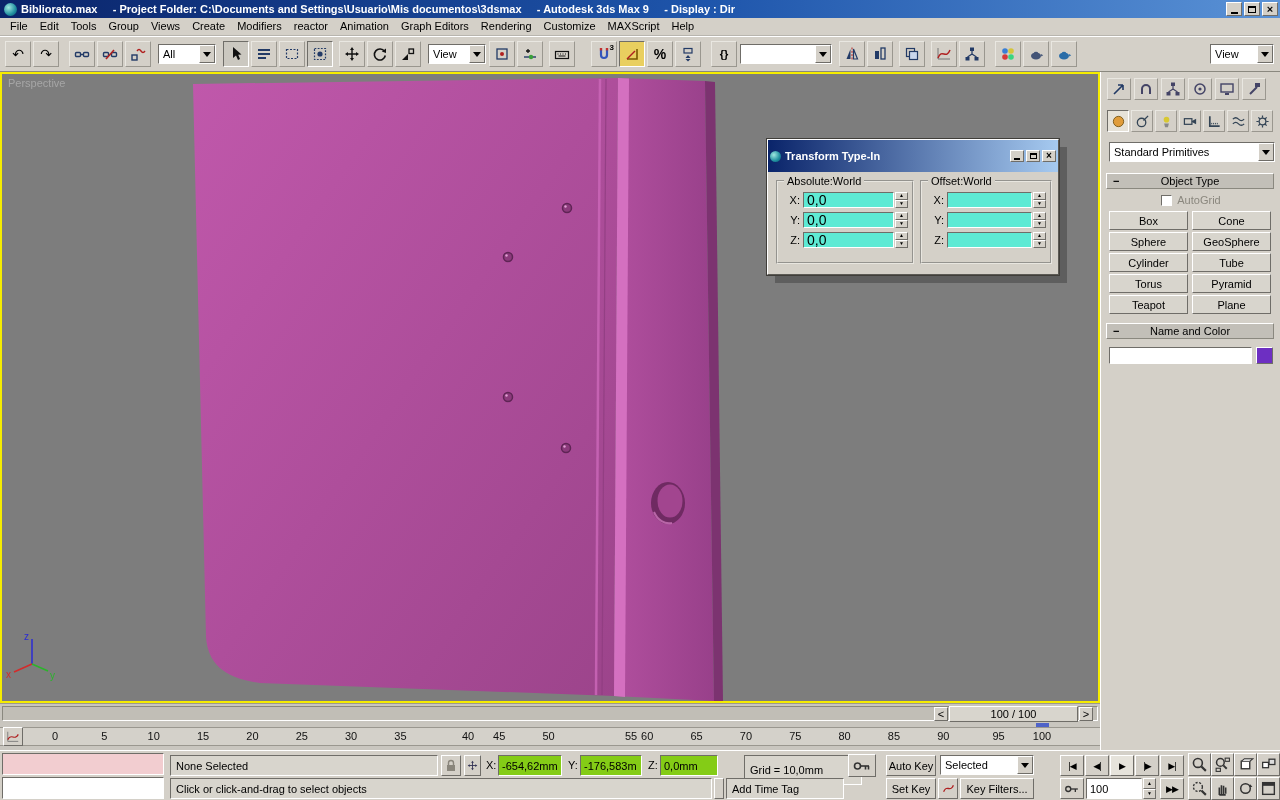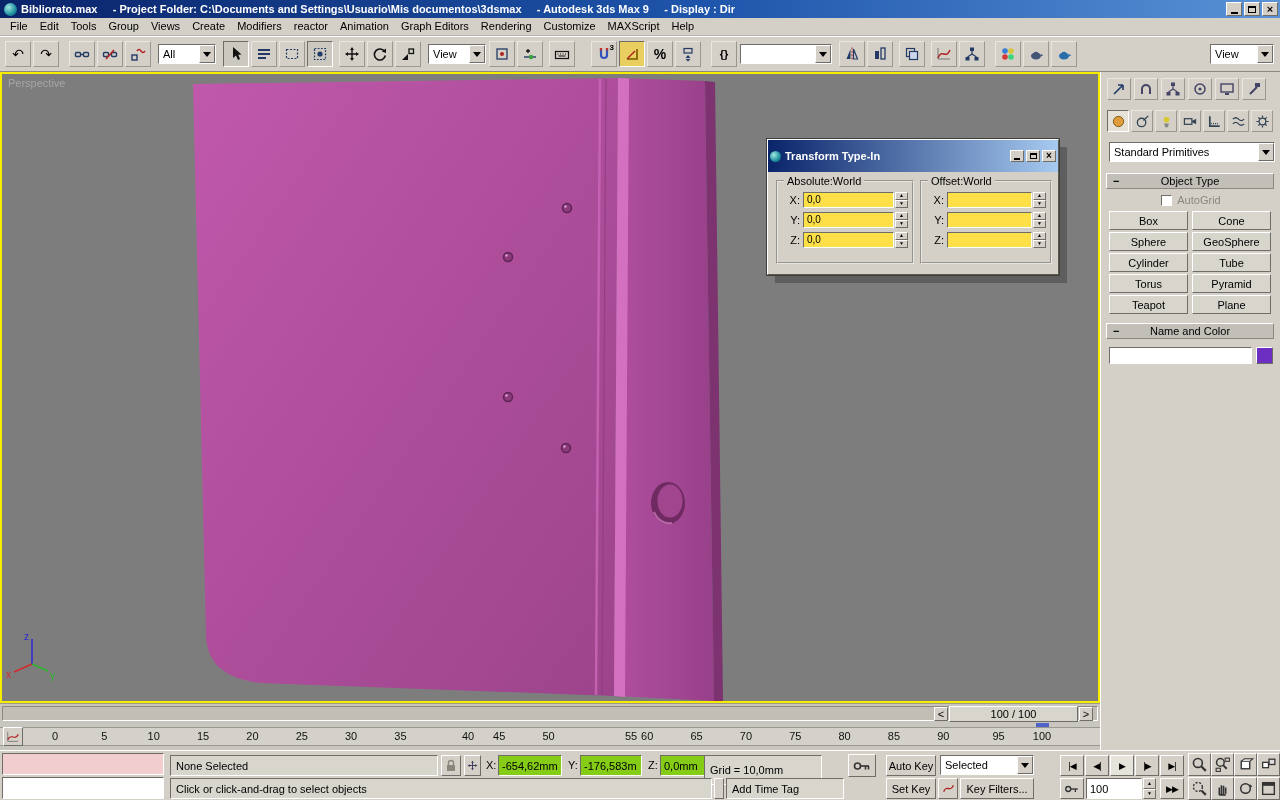--- a/index.html
+++ b/index.html
@@ -60,35 +60,35 @@
   
   #viewport { position:absolute; top:72px; left:0; width:1100px; height:631px;
     background:#7d7d7d; border:2px solid #f5ec00; }
   .vp-label { position:absolute; top:3px; left:6px; color:#a6a6a6; font-size:11px; }
   .scene { position:absolute; top:0; left:0; width:1096px; height:627px; }
 
   
   #dialog { position:absolute; top:139px; left:767px; width:292px; z-index:40;
     background:#d4d0c8; border:1px solid; border-color:#fff #5c5a55 #5c5a55 #fff;
     outline:1px solid #403e3a; box-shadow:8px 8px 0 rgba(70,70,70,.55); }
-  .dlg-title { height:32px; background:linear-gradient(90deg,#0a246a,#a6caf0);
-    display:flex; align-items:center; padding:0 2px; }
+  .dlg-title { height:16px; background:linear-gradient(90deg,#0a246a,#a6caf0);
+    display:flex; align-items:center; padding:16px 2px; }
   .dlg-icon { width:11px; height:11px; border-radius:50%;
     background:radial-gradient(circle at 35% 35%, #9fe8e0, #1f8f9f 60%, #0a4d6a); margin-right:4px; }
   .dlg-title-text { color:#fff; font-weight:bold; font-size:11px; flex:1; }
   .dlg-btn { width:14px; height:12px; font-size:8px; }
   .dlg-body { position:relative; height:102px; }
   .groupbox { position:absolute; top:8px; height:84px; border:2px groove #e8e6e0; padding-top:6px; }
   .groupbox .gb-label { position:absolute; top:-7px; left:6px; background:#d4d0c8; padding:0 3px; font-size:11px; }
   .gb-abs { left:8px;  width:138px; }
   .gb-off { left:152px; width:132px; }
   .axis-row { display:flex; align-items:center; margin:3px 4px 3px 6px; height:17px; }
   .axis-row .ax-label { width:16px; text-align:right; margin-right:3px; }
   .axis-row input { flex:1; height:16px; border:1px solid; border-color:#6f6d68 #fff #fff #6f6d68;
-    background:#fde047; font-family:"Liberation Sans",sans-serif; font-size:10px; padding:0 3px; min-width:0; }
+    background:#5eead4; font-family:"Liberation Sans",sans-serif; font-size:14px; padding:0 3px; min-width:0; }
   .spinner { width:13px; height:16px; display:flex; flex-direction:column; margin-left:1px; }
   .spin-btn { flex:1; font-size:5px; line-height:5px; display:flex; align-items:center; justify-content:center;
     border:1px solid; border-color:#fff #6f6d68 #6f6d68 #fff; background:#d4d0c8; }
 
   
   #cmdpanel { position:absolute; top:72px; left:1100px; width:180px; height:678px;
     background:#d4d0c8; border-left:1px solid #fff; }
   .tab-row { position:absolute; top:6px; left:6px; display:flex; gap:3px; }
   .tab-icon { width:24px; height:22px; display:flex; align-items:center; justify-content:center;
     border:1px solid; border-color:#e9e7e1 #9a978f #9a978f #e9e7e1; }
@@ -738,21 +738,21 @@
         </svg>
       </div>
 
     <span class="bb" style="left:486px;top:8px">X:</span>
     <div class="bb" style="left:498px;top:4px;width:64px;height:21px"><input readonly="" value="-654,62mm" style=""></div>
     <span class="bb" style="left:568px;top:8px">Y:</span>
     <div class="bb" style="left:580px;top:4px;width:62px;height:21px"><input readonly="" value="-176,583m" style=""></div>
     <span class="bb" style="left:648px;top:8px">Z:</span>
     <div class="bb" style="left:660px;top:4px;width:58px;height:21px"><input readonly="" value="0,0mm" style=""></div>
 
-    <div class="bb field" style="left:704px;top:4px;width:118px;height:30px">
+    <div class="bb field" style="left:744px;top:4px;width:118px;height:30px">
         <span>Grid = 10,0mm</span>
       </div>
     <div class="bb bb-btn" style="left:848px;top:3px;width:28px;height:23px">
         <svg width="18" height="12" viewBox="0 0 18 12">
           <circle cx="4.5" cy="6" r="3" fill="none" stroke="#333" stroke-width="1.6"></circle>
           <line x1="7.5" y1="6" x2="16" y2="6" stroke="#333" stroke-width="1.6"></line>
           <line x1="12.5" y1="6" x2="12.5" y2="9.5" stroke="#333" stroke-width="1.6"></line>
           <line x1="15.5" y1="6" x2="15.5" y2="9.5" stroke="#333" stroke-width="1.6"></line>
         </svg>
       </div>

